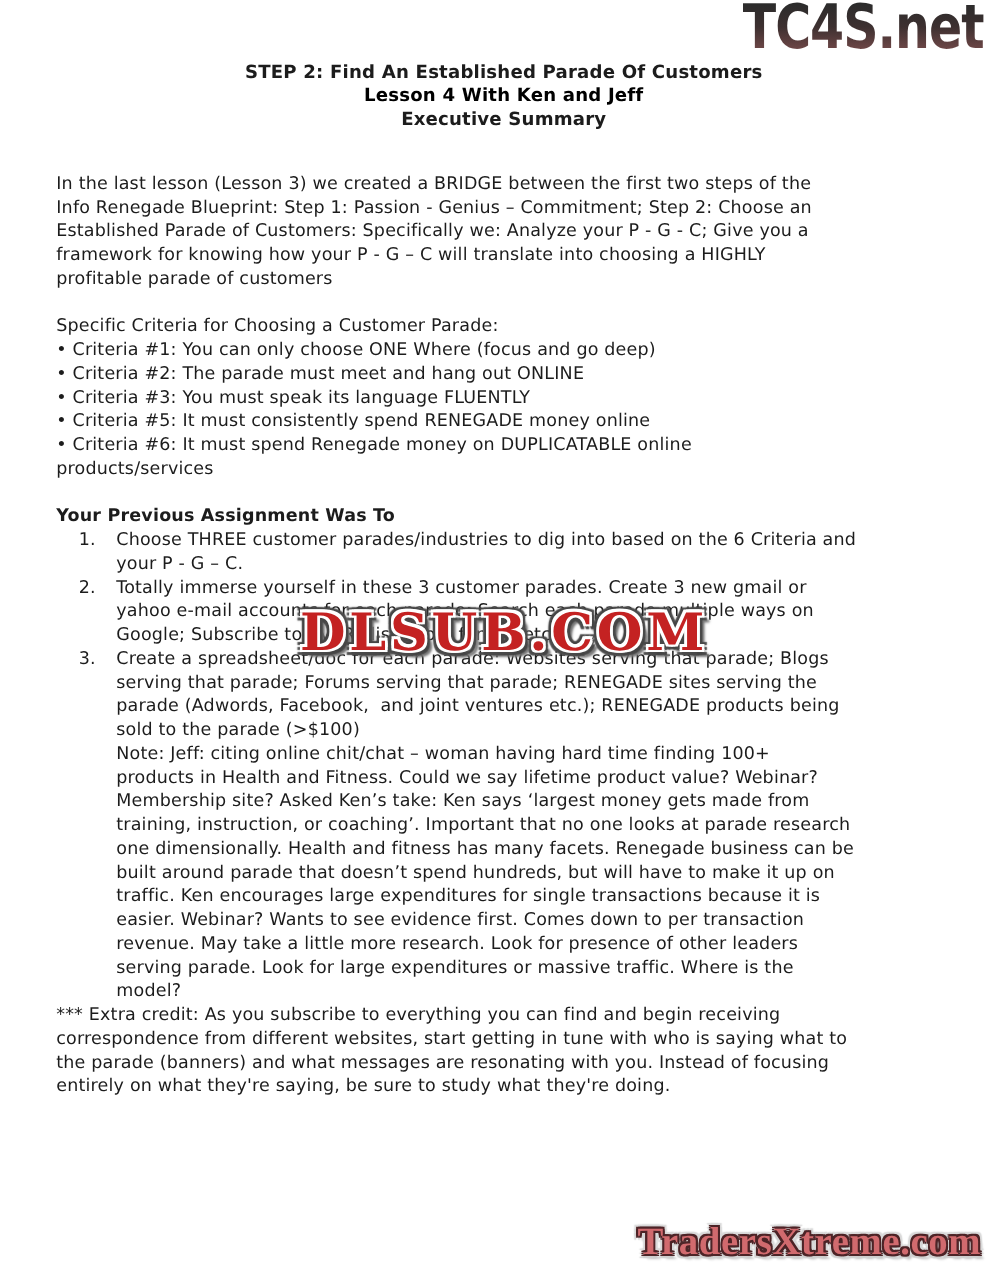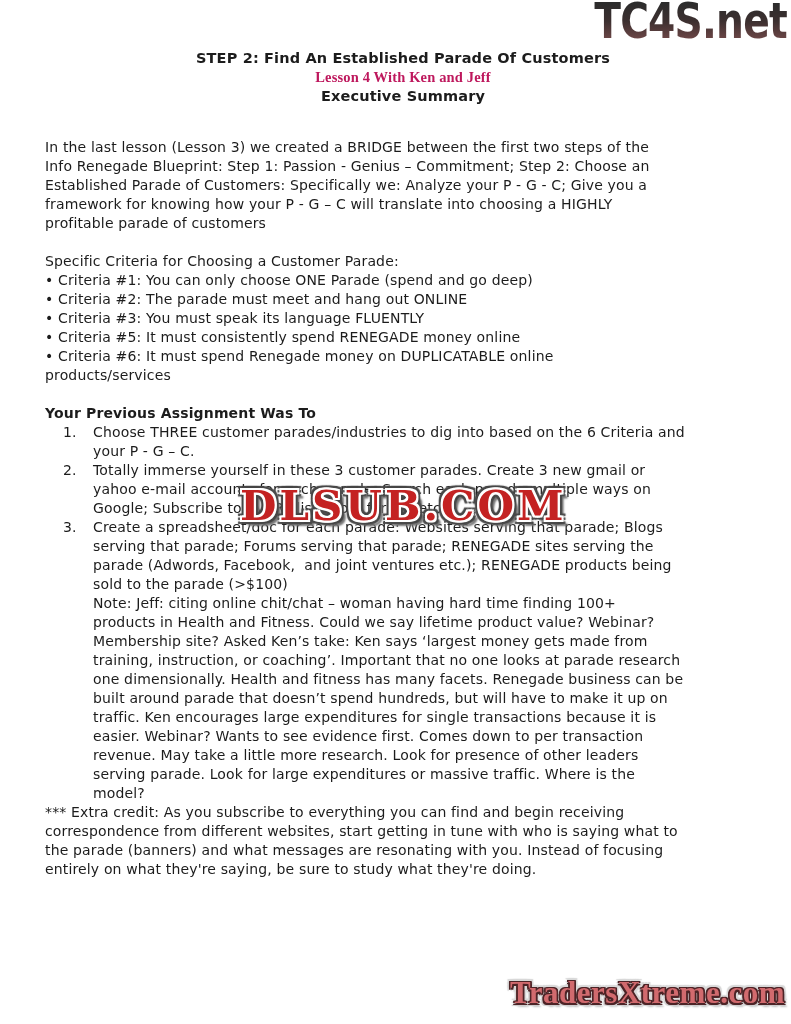--- a/index.html
+++ b/index.html
@@ -21,21 +21,21 @@
     line-height: 19px;
     letter-spacing: 0.15px;
   }
 
   .doc-header {
     text-align: center;
     font-weight: bold;
     font-size: 14.5px;
     margin-bottom: 32px;
   }
-  .doc-header .red { color: #be185d; font-family: Liberation Serif, serif; }
+  .doc-header .red { color: #000000; }
 
   .bold { font-weight: bold; }
   .pre { white-space: pre-wrap; }
   .spacer { height: 19px; }
 
   .olist { }
   .li { display: flex; padding-left: 18px; }
   .li .num { flex: none; width: 30px; }
   .li .li-text { flex: 1; white-space: pre-wrap; }
 
@@ -112,21 +112,21 @@
 
     <div class="pre">In the last lesson (Lesson 3) we created a BRIDGE between the first two steps of the
 Info Renegade Blueprint: Step 1: Passion - Genius – Commitment; Step 2: Choose an
 Established Parade of Customers: Specifically we: Analyze your P - G - C; Give you a
 framework for knowing how your P - G – C will translate into choosing a HIGHLY
 profitable parade of customers</div>
 
     <div class="spacer"></div>
 
     <div class="pre">Specific Criteria for Choosing a Customer Parade:</div>
-    <div class="pre">• Criteria #1: You can only choose ONE Parade (spend and go deep)</div>
+    <div class="pre">• Criteria #1: You can only choose ONE Where (focus and go deep)</div>
     <div class="pre">• Criteria #2: The parade must meet and hang out ONLINE</div>
     <div class="pre">• Criteria #3: You must speak its language FLUENTLY</div>
     <div class="pre">• Criteria #5: It must consistently spend RENEGADE money online</div>
     <div class="pre">• Criteria #6: It must spend Renegade money on DUPLICATABLE online
 products/services</div>
 
     <div class="spacer"></div>
 
     <div class="bold">Your Previous Assignment Was To</div>
 

